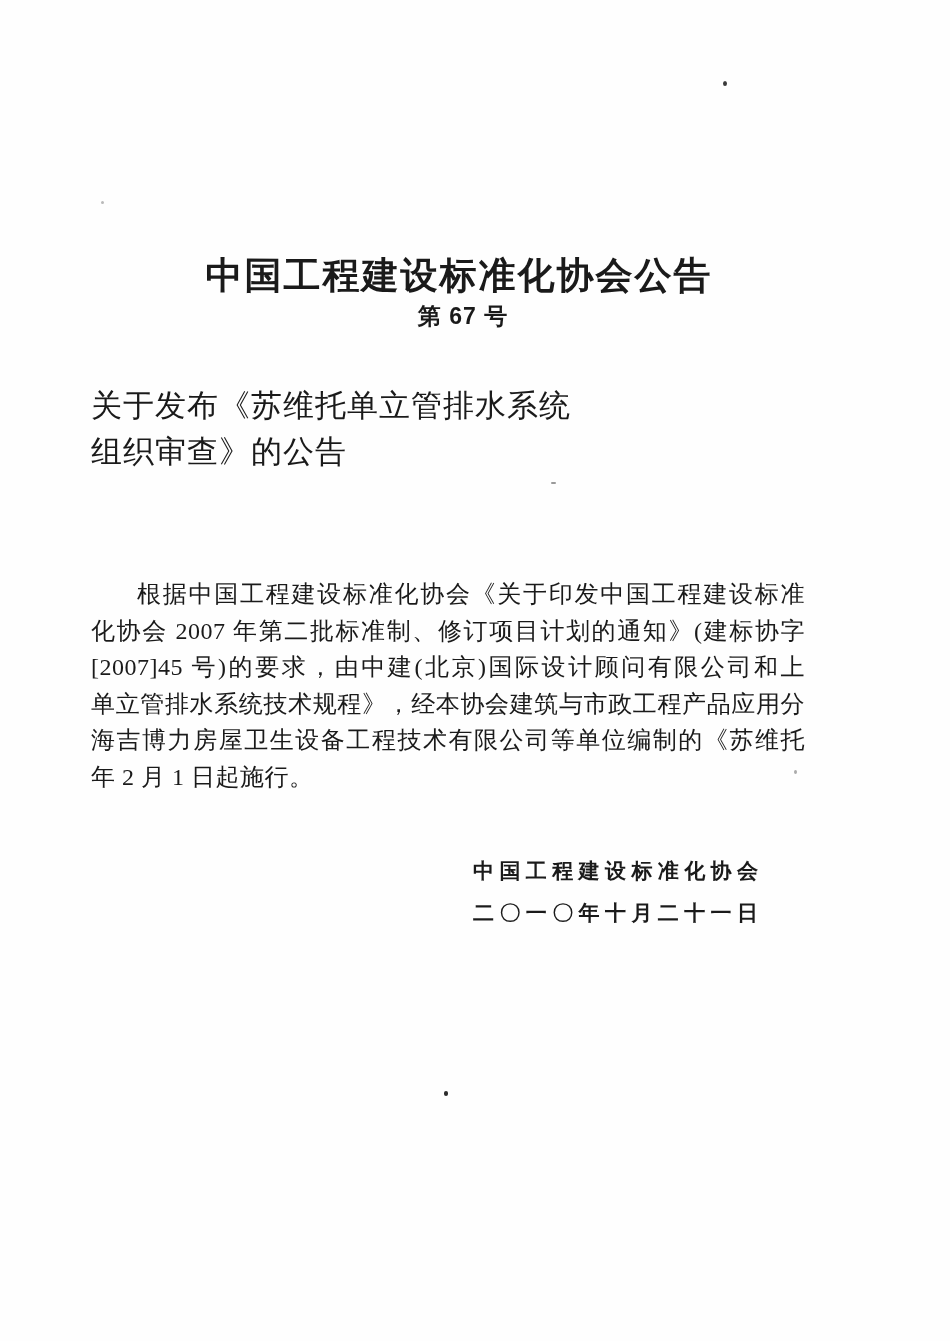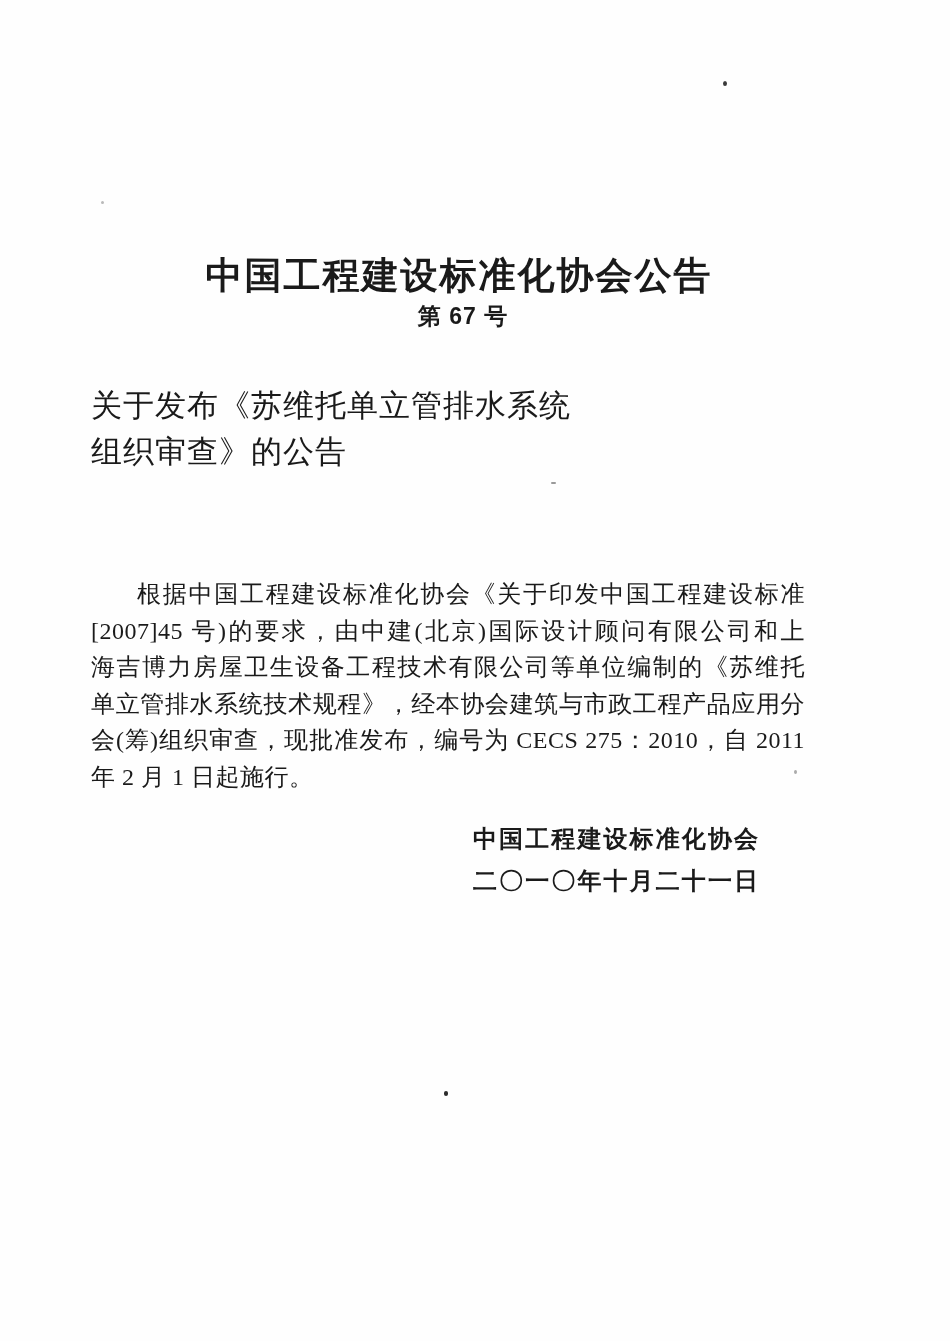--- a/index.html
+++ b/index.html
@@ -69,24 +69,24 @@
   .body-line.first {
     text-indent: 46px;
   }
   .body-line.last {
     text-align: left;
     text-align-last: left;
   }
   .signature-block {
     position: absolute;
     left: 473px;
-    top: 818px;
+    top: 850px;
     width: 285px;
     line-height: 42px;
-    font-size: 24px;
+    font-size: 21px;
   }
   .signature-name {
     font-family: "Liberation Sans", sans-serif;
     font-weight: 700;
     text-align: justify;
     text-align-last: justify;
   }
   .signature-date {
     font-weight: 700;
     text-align: justify;
@@ -112,24 +112,24 @@
 
   <div class="issue-number">第 67 号</div>
 
   <div class="subtitle">
     <div>关于发布《苏维托单立管排水系统</div>
     <div>组织审查》的公告</div>
   </div>
 
   <div class="body-paragraph">
     <div class="body-line first">根据中国工程建设标准化协会《关于印发中国工程建设标准</div>
+    <div class="body-line">化协会 2007 年第二批标准制、修订项目计划的通知》(建标协字</div>
     <div class="body-line">[2007]45 号)的要求，由中建(北京)国际设计顾问有限公司和上</div>
+    <div class="body-line">单立管排水系统技术规程》，经本协会建筑与市政工程产品应用分</div>
     <div class="body-line">海吉博力房屋卫生设备工程技术有限公司等单位编制的《苏维托</div>
-    <div class="body-line">单立管排水系统技术规程》，经本协会建筑与市政工程产品应用分</div>
-    <div class="body-line">会(筹)组织审查，现批准发布，编号为 CECS 275：2010，自 2011</div>
     <div class="body-line last">年 2 月 1 日起施行。</div>
   </div>
 
   <div class="signature-block">
     <div class="signature-name">中国工程建设标准化协会</div>
     <div class="signature-date">二〇一〇年十月二十一日</div>
   </div>
 
   <span class="speck speck-a"></span>
   <span class="speck speck-b"></span>

